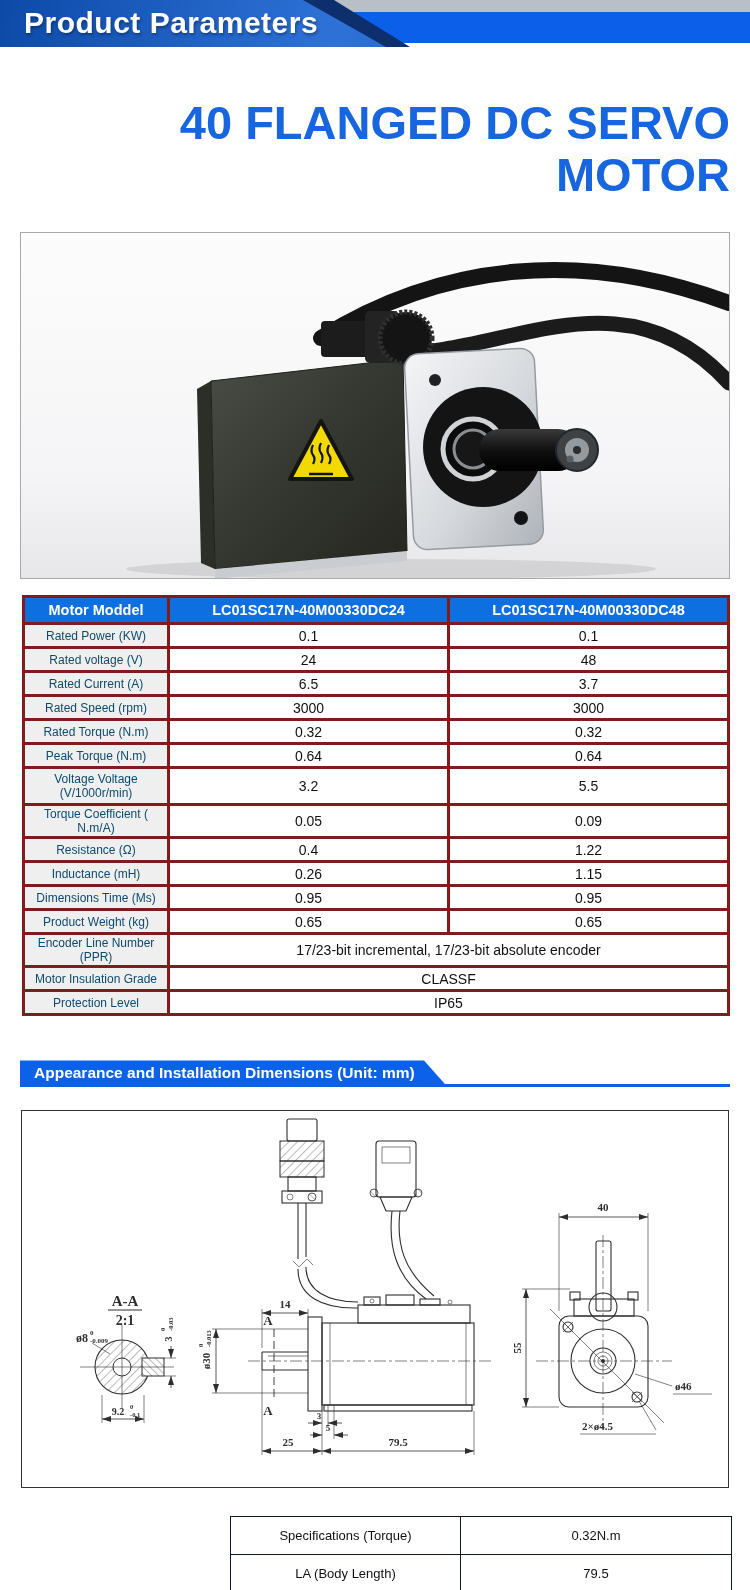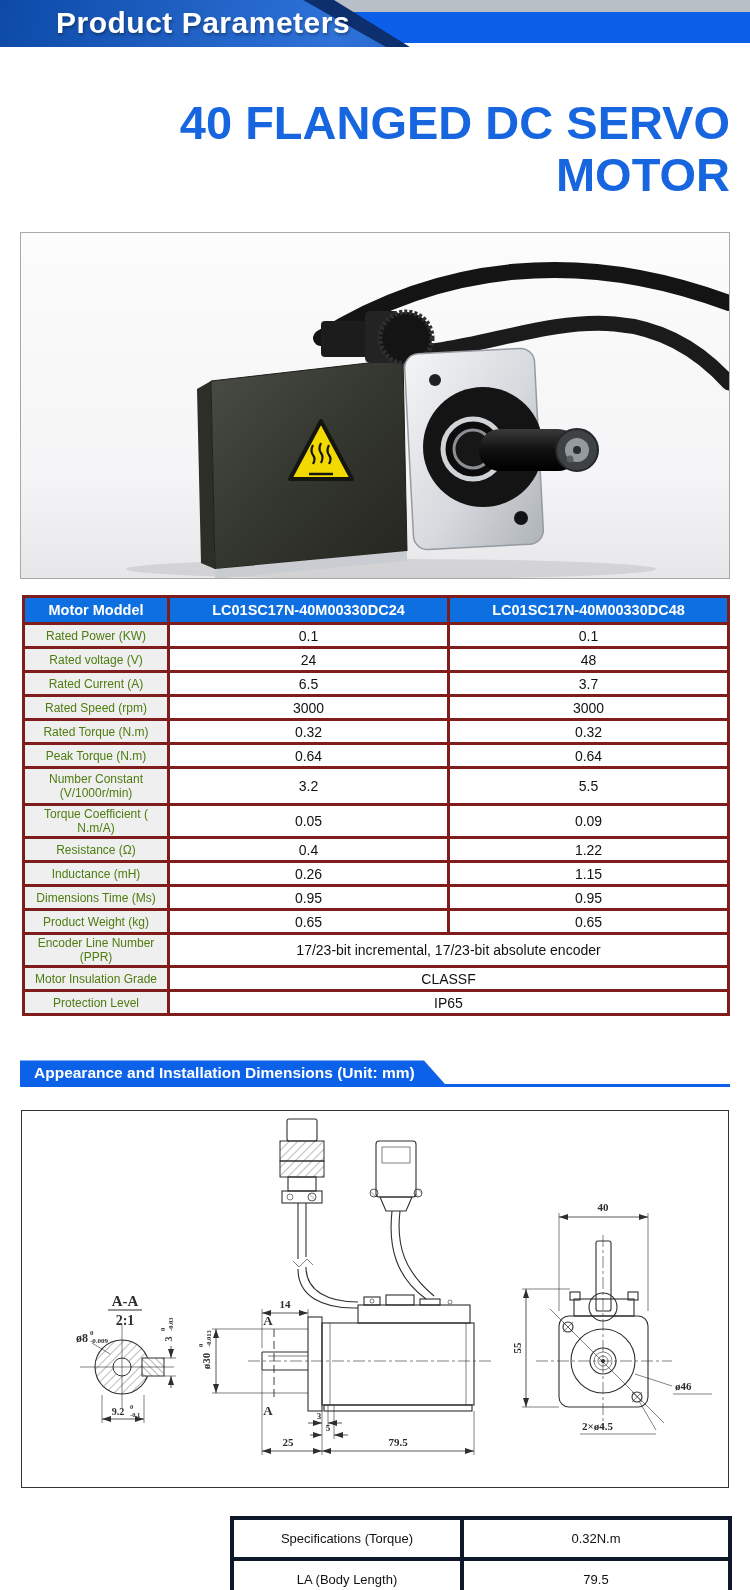--- a/index.html
+++ b/index.html
@@ -10,39 +10,39 @@
   .banner{position:relative;height:47px;width:100%;background:#fff;}
   .banner-gray{position:absolute;left:280px;right:0;top:0;height:13px;background:#b9bfc7;}
   .banner-blue{position:absolute;left:295px;right:0;top:12px;height:31px;background:#0b5fe8;
                clip-path:polygon(32px 0,100% 0,100% 100%,0 100%);}
   .banner-navy{position:absolute;inset:0;background:#0d2f6e;
                clip-path:polygon(296px 0,334px 0,410px 100%,372px 100%);}
   .banner-main{position:absolute;inset:0;
                background:linear-gradient(100deg,#0d4aa8 0%,#2e72d8 45%,#0a3f9c 100%);
                clip-path:polygon(0 0,303px 0,386px 100%,0 100%);}
   .banner-title{position:absolute;left:24px;top:0;line-height:46px;font-size:30px;font-weight:bold;
-                color:#fff;text-shadow:1px 2px 3px rgba(0,0,0,.35);letter-spacing:.5px;margin-left:32px;}
+                color:#fff;text-shadow:1px 2px 3px rgba(0,0,0,.35);letter-spacing:.5px;}
 
   
   .main-heading{margin:50px 20px 0;text-align:right;font-size:47px;font-weight:800;
                 color:#1766e0;line-height:1.1;letter-spacing:0px;}
 
   
   .photo-frame{margin:32px 20px 0;height:345px;border:1px solid #a9a9a9;
                background:linear-gradient(180deg,#fcfcfc 0%,#f5f5f7 70%,#e7e7ea 100%);}
   .photo-frame svg{display:block;}
 
   
   table.spec{margin:16px 0 0 22px;width:706px;border-collapse:collapse;table-layout:fixed;}
   table.spec td,table.spec th{border:3px solid #7f1d1d;text-align:center;padding:1px 2px;overflow:hidden;}
   table.spec tr{height:24px;}
   table.spec tr.hdr{height:27px;}
   table.spec tr.tall{height:37px;}
   table.spec th{background:#0e6fe0;color:#fff;font-size:14.5px;font-weight:bold;}
-  table.spec td.lbl{background:#efefef;font-size:12px;color:#4d7c0f;}
+  table.spec td.lbl{background:#efefef;font-size:12px;color:#0c4a6e;}
   table.spec td.val{background:#fff;font-size:14px;color:#111;}
   table.spec sup{font-size:9px;}
   .col-label{width:145px;}.col-v{width:280px;}
 
   
   .sec2{position:relative;margin:44px 20px 0;height:27px;padding-left:48px;}
   .sec2-underline{position:absolute;left:0;right:0;bottom:0;height:3px;background:#0b5fe8;}
   .sec2-shape{position:absolute;left:0;top:0;bottom:0;width:428px;background:#0b62e8;
               clip-path:polygon(0 0,404px 0,428px 100%,0 100%);}
   .sec2-title{position:absolute;left:14px;top:0;line-height:26px;font-size:15.5px;font-weight:bold;color:#fff;}
@@ -52,21 +52,21 @@
   .drawing-frame svg{display:block;}
   .ol{stroke:#2e2e2e;stroke-width:1.1;fill:none;}
   .thin{stroke:#2e2e2e;stroke-width:0.6;fill:none;}
   .dim{stroke:#2e2e2e;stroke-width:0.8;fill:none;}
   .cl{stroke:#2e2e2e;stroke-width:0.6;fill:none;stroke-dasharray:12 3 3 3;}
   .cut{stroke:#2e2e2e;stroke-width:0.9;fill:none;stroke-dasharray:8 4;}
   .cadtxt{font-family:"Liberation Serif",serif;font-weight:bold;fill:#2e2e2e;}
 
   
   table.bottom{margin:28px 0 0 230px;width:502px;border-collapse:collapse;table-layout:fixed;}
-  table.bottom td{border:4px solid #0f172a;text-align:center;font-size:13px;color:#111;height:35px;background:#fff;}
+  table.bottom td{border:1px solid #0f172a;text-align:center;font-size:13px;color:#111;height:35px;background:#fff;}
   .bcol-l{width:230px;}
 </style>
 </head>
 <body>
 
 <div class="banner">
   <div class="banner-gray"></div>
   <div class="banner-blue"></div>
   <div class="banner-navy"></div>
   <div class="banner-main"></div>
@@ -161,21 +161,21 @@
     <td class="val">0.32</td>
     <td class="val">0.32</td>
   </tr>
   <tr>
     <td class="lbl">Peak Torque (N.m)</td>
     <td class="val">0.64</td>
     <td class="val">0.64</td>
   </tr>
   <tr class="tall">
     <td class="lbl">
-      <span>Number Constant</span><br>
+      <span>Voltage Voltage</span><br>
       <span>(V/1000r/min)</span>
     </td>
     <td class="val">3.2</td>
     <td class="val">5.5</td>
   </tr>
   <tr>
     <td class="lbl">Torque Coefficient ( N.m/A)</td>
     <td class="val">0.05</td>
     <td class="val">0.09</td>
   </tr>

